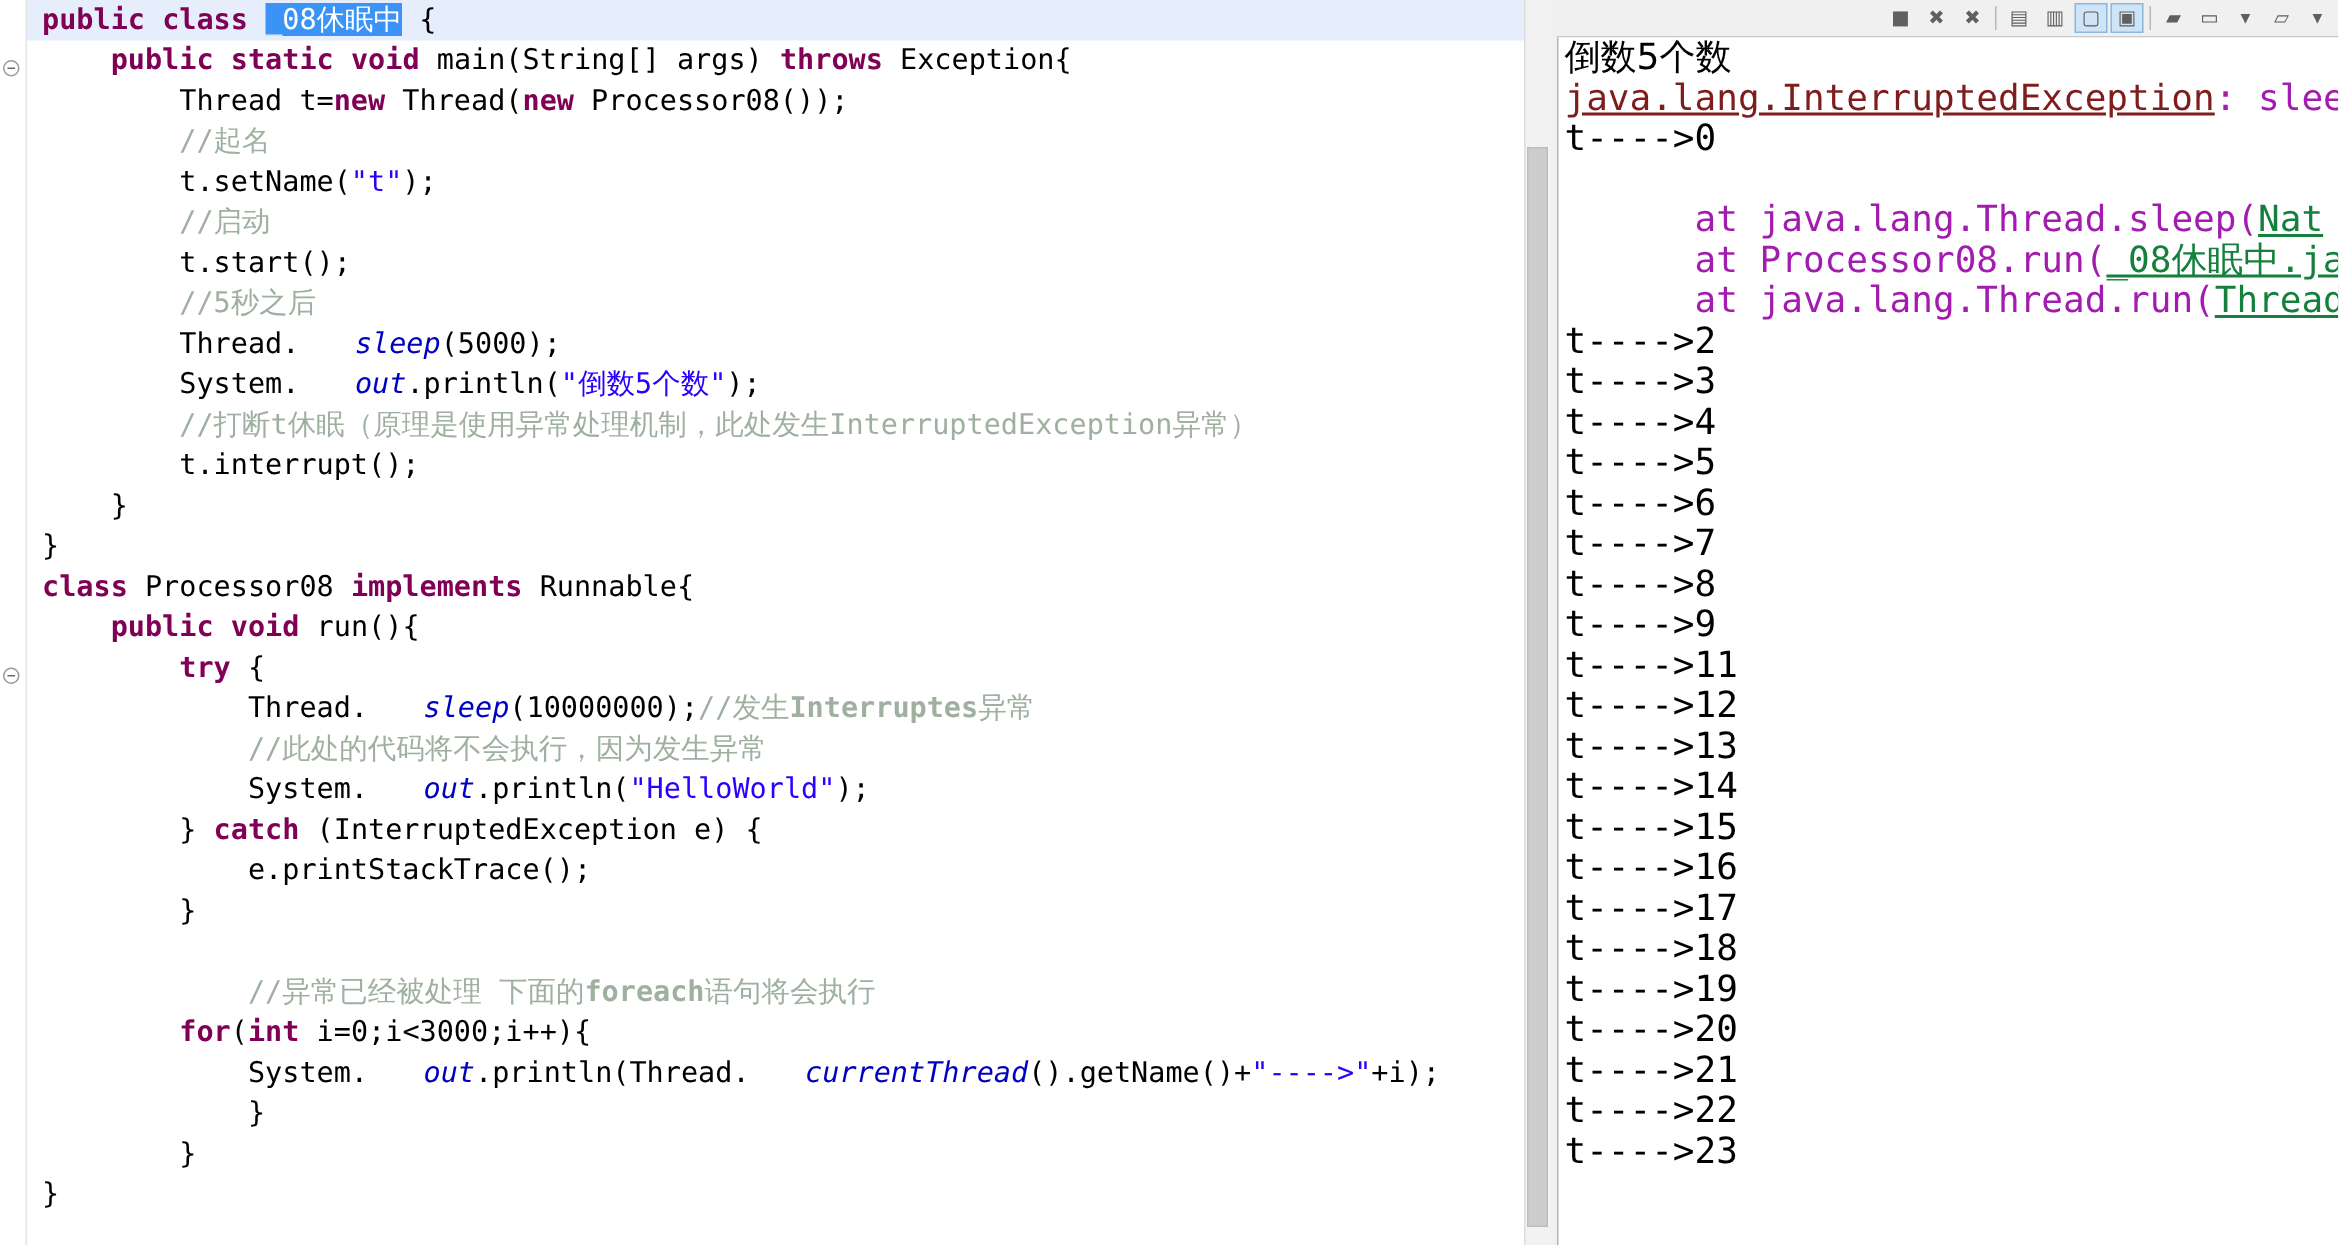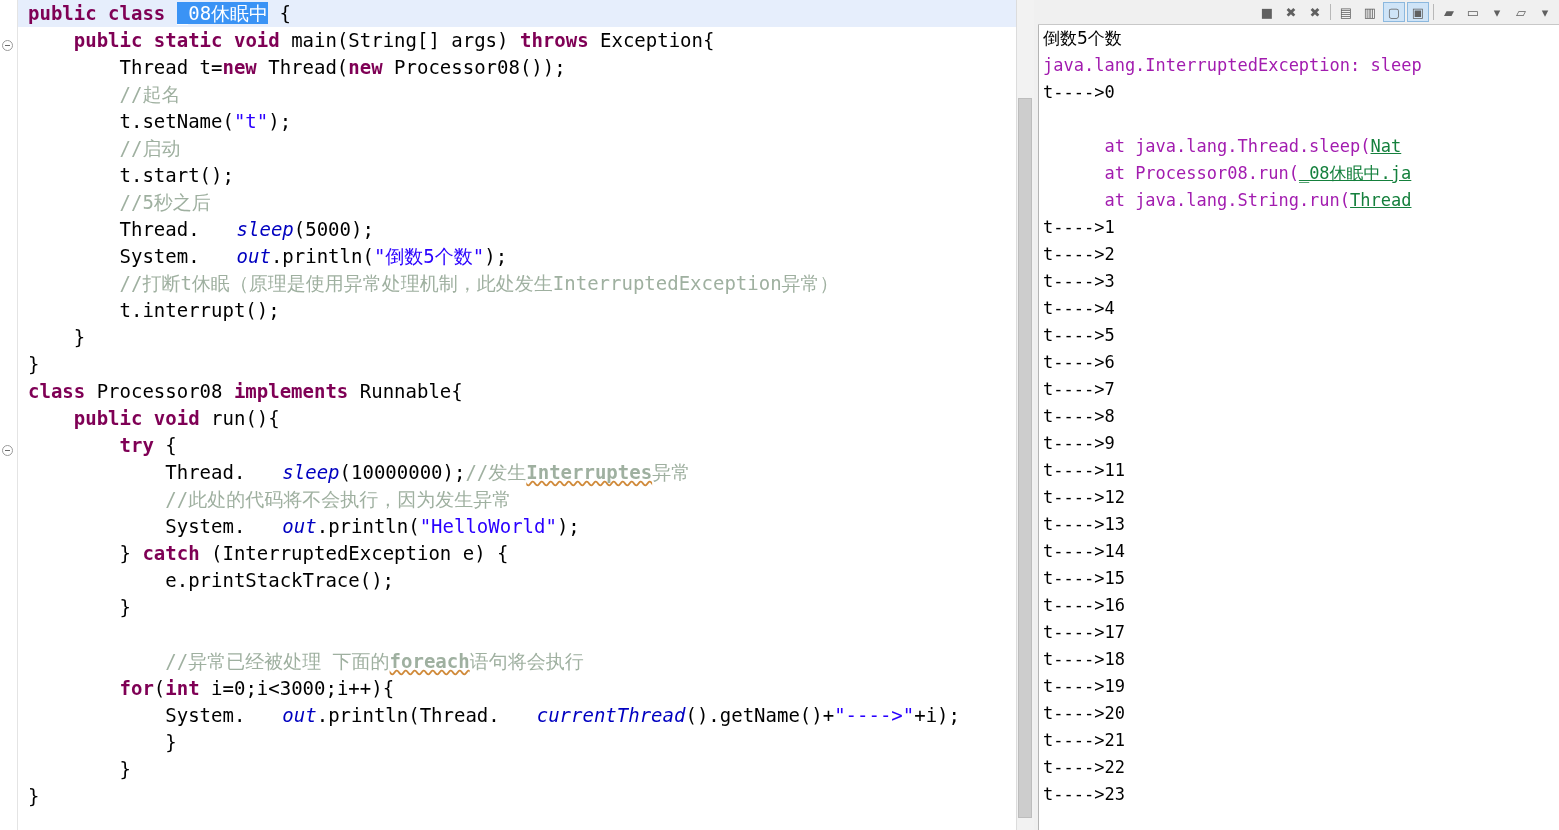--- a/index.html
+++ b/index.html
@@ -97,21 +97,20 @@
 
   
   .kw   { color: #7f0055; font-weight: bold; }
   .str  { color: #2a00ff; }
   .cmt  { color: #9fb0a0; }
   .cmt-b{ color: #9fb0a0; font-weight: bold; }
   .fld  { color: #0000c0; font-style: italic; margin-left: 37px; }
   .plain{ color: #000000; }
   .sel  { background: #3a93f5; color: #ffffff; }
   .squig {
-    text-decoration: underline;
     text-decoration-style: wavy;
     text-decoration-color: #d08a3a;
     text-decoration-skip-ink: none;
   }
 
   
   #editor-scroll {
     position: absolute;
     right: 0;
     top: 0;
@@ -196,28 +195,28 @@
     overflow: hidden;
     background: #ffffff;
     border-left: 1px solid #b4b4b4;
     box-sizing: border-box;
   }
 
   .con-line {
     height: 27px;
     line-height: 27px;
     font-family: "DejaVu Sans Mono", monospace;
-    font-size: 17px;
+    font-size: 24px;
     white-space: pre;
     padding-left: 4px;
     color: #000000;
   }
   .c-black { color: #000000; }
   .c-red   { color: #a21caf; }
-  .c-link  { color: #a21caf; cursor: pointer; }
+  .c-link  { color: #7f1d1d; text-decoration: underline; cursor: pointer; }
   .c-redlink { color: #15803d; text-decoration: underline; cursor: pointer; }
   .c-cjk { font-family: "DejaVu Sans", sans-serif; }
 </style>
 </head>
 <body>
 
 <div id="app">
 
   <div id="editor-pane">
 
@@ -307,22 +306,21 @@
           <span style="font-size: 13px; color: rgb(96, 96, 96); font-family: &quot;DejaVu Sans&quot;, sans-serif;">▾</span>
         </div>
       </div>
     <div id="console-body">
         <div class="con-line"><span class="c-black c-cjk">倒数5个数</span></div>
         <div class="con-line"><span class="c-link">java.lang.InterruptedException</span><span class="c-red">: sleep</span></div>
         <div class="con-line"><span class="c-black">t----&gt;0</span></div>
         <div class="con-line"><span class="c-black"> </span></div>
         <div class="con-line"><span>      </span><span class="c-red">at java.lang.Thread.sleep(</span><span class="c-redlink">Nat</span></div>
         <div class="con-line"><span>      </span><span class="c-red">at Processor08.run(</span><span class="c-redlink">_08休眠中.ja</span></div>
-        <div class="con-line"><span>      </span><span class="c-red">at java.lang.String.run(</span><span class="c-redlink">Thread</span></div>
-        <div class="con-line"><span class="c-black">t----&gt;1</span></div>
+        <div class="con-line"><span>      </span><span class="c-red">at java.lang.Thread.run(</span><span class="c-redlink">Thread</span></div>
         <div class="con-line"><span class="c-black">t----&gt;2</span></div>
         <div class="con-line"><span class="c-black">t----&gt;3</span></div>
         <div class="con-line"><span class="c-black">t----&gt;4</span></div>
         <div class="con-line"><span class="c-black">t----&gt;5</span></div>
         <div class="con-line"><span class="c-black">t----&gt;6</span></div>
         <div class="con-line"><span class="c-black">t----&gt;7</span></div>
         <div class="con-line"><span class="c-black">t----&gt;8</span></div>
         <div class="con-line"><span class="c-black">t----&gt;9</span></div>
         <div class="con-line"><span class="c-black">t----&gt;11</span></div>
         <div class="con-line"><span class="c-black">t----&gt;12</span></div>

